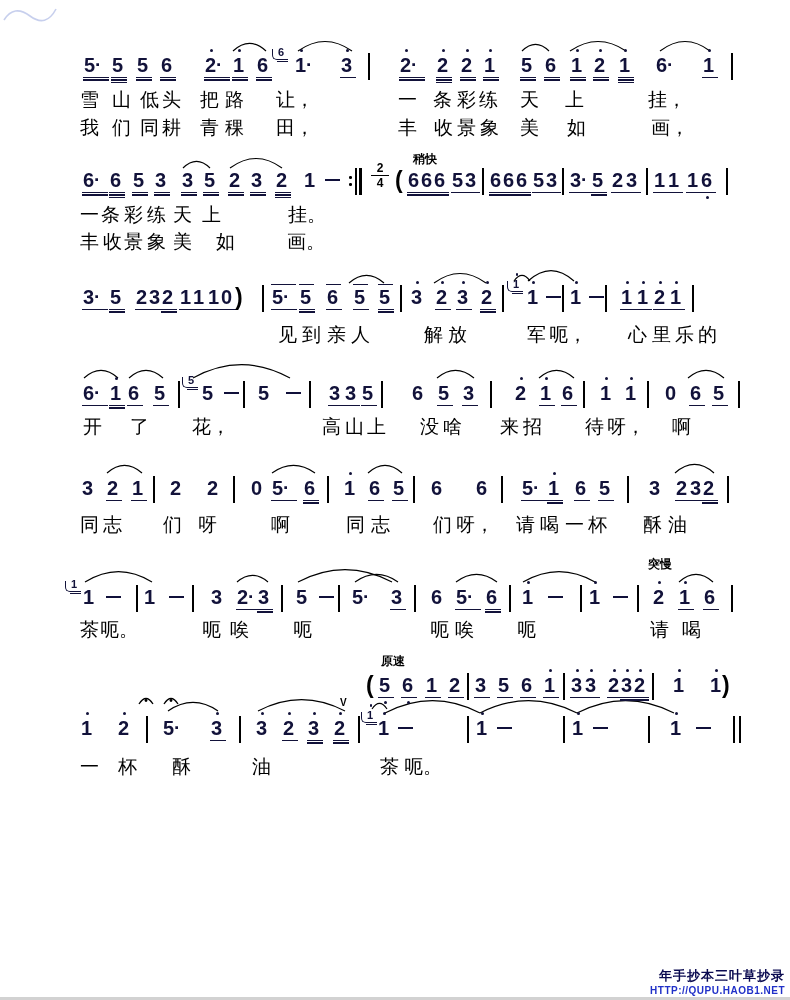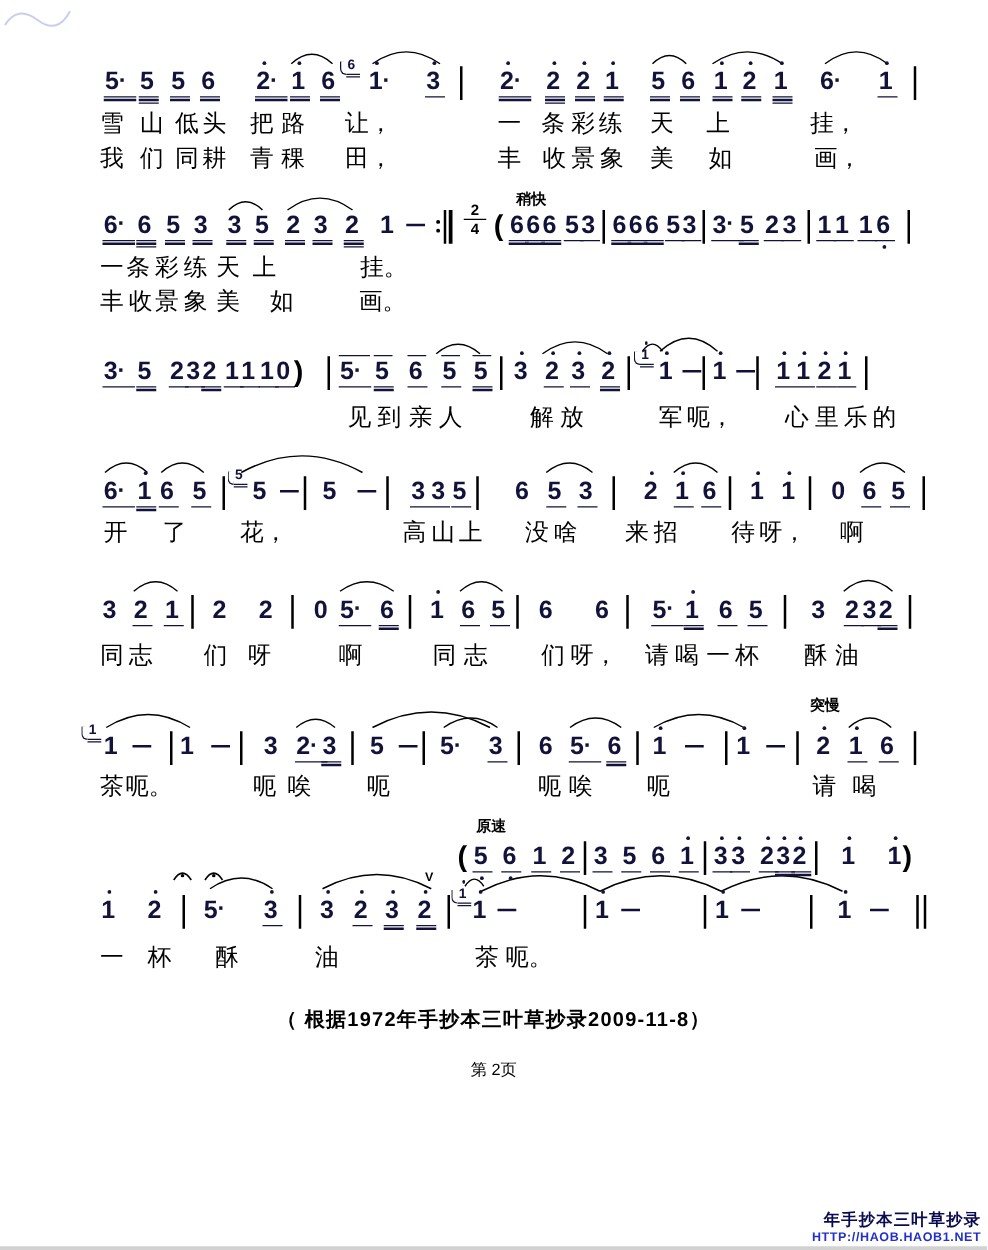--- a/index.html
+++ b/index.html
@@ -1021,22 +1021,20 @@
       <span class="lyr" style="left: 172px; top: 757px; position: absolute;">酥</span>
       <span class="lyr" style="left: 252px; top: 757px; position: absolute;">油</span>
       <span class="lyr" style="left: 380px; top: 757px; position: absolute;">茶</span>
       <span class="lyr" style="left: 404px; top: 757px; position: absolute;">呃。</span>
       <span class="tempo" style="left: 413px; top: 153px; position: absolute;">稍快</span>
       <span class="tempo" style="left: 648px; top: 558px; position: absolute;">突慢</span>
       <span class="tempo" style="left: 381px; top: 655px; position: absolute;">原速</span>
       <span class="breath" style="left: 340px; top: 698px; position: absolute;">V</span>
     </div>
 
-  <div class="credit">（ 根据1972年手抄本三叶草抄录2009-11-8）</div>
-  <div class="pagenum">第 2页</div>
 
   <div class="footer">
     <div class="f1">年手抄本三叶草抄录</div>
-    <div class="f2">HTTP://HAOB.HAOB1.NET</div>
+    <div class="f2">HTTP://QUPU.HAOB1.NET</div>
   </div>
 
   <div class="bottom-edge"></div>
 </div>
 
 </body></html>

